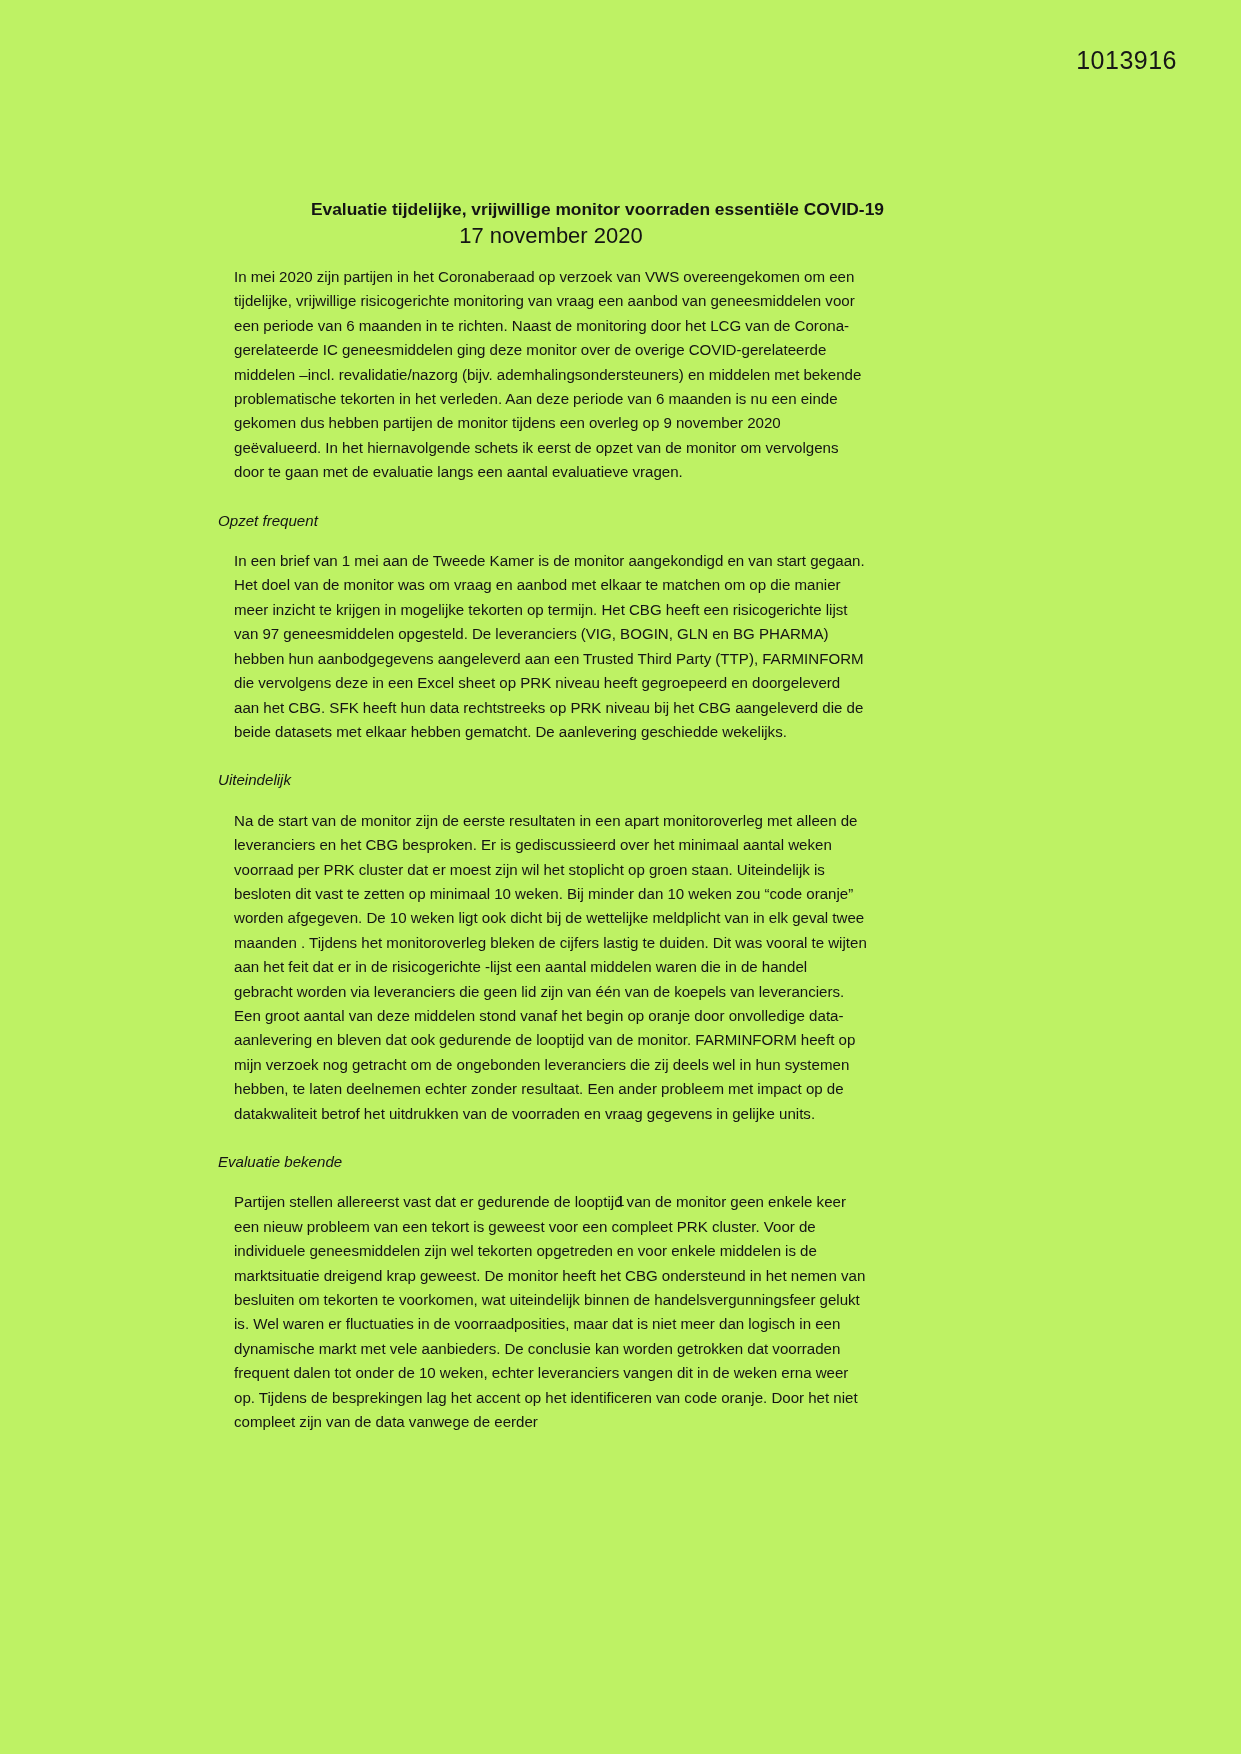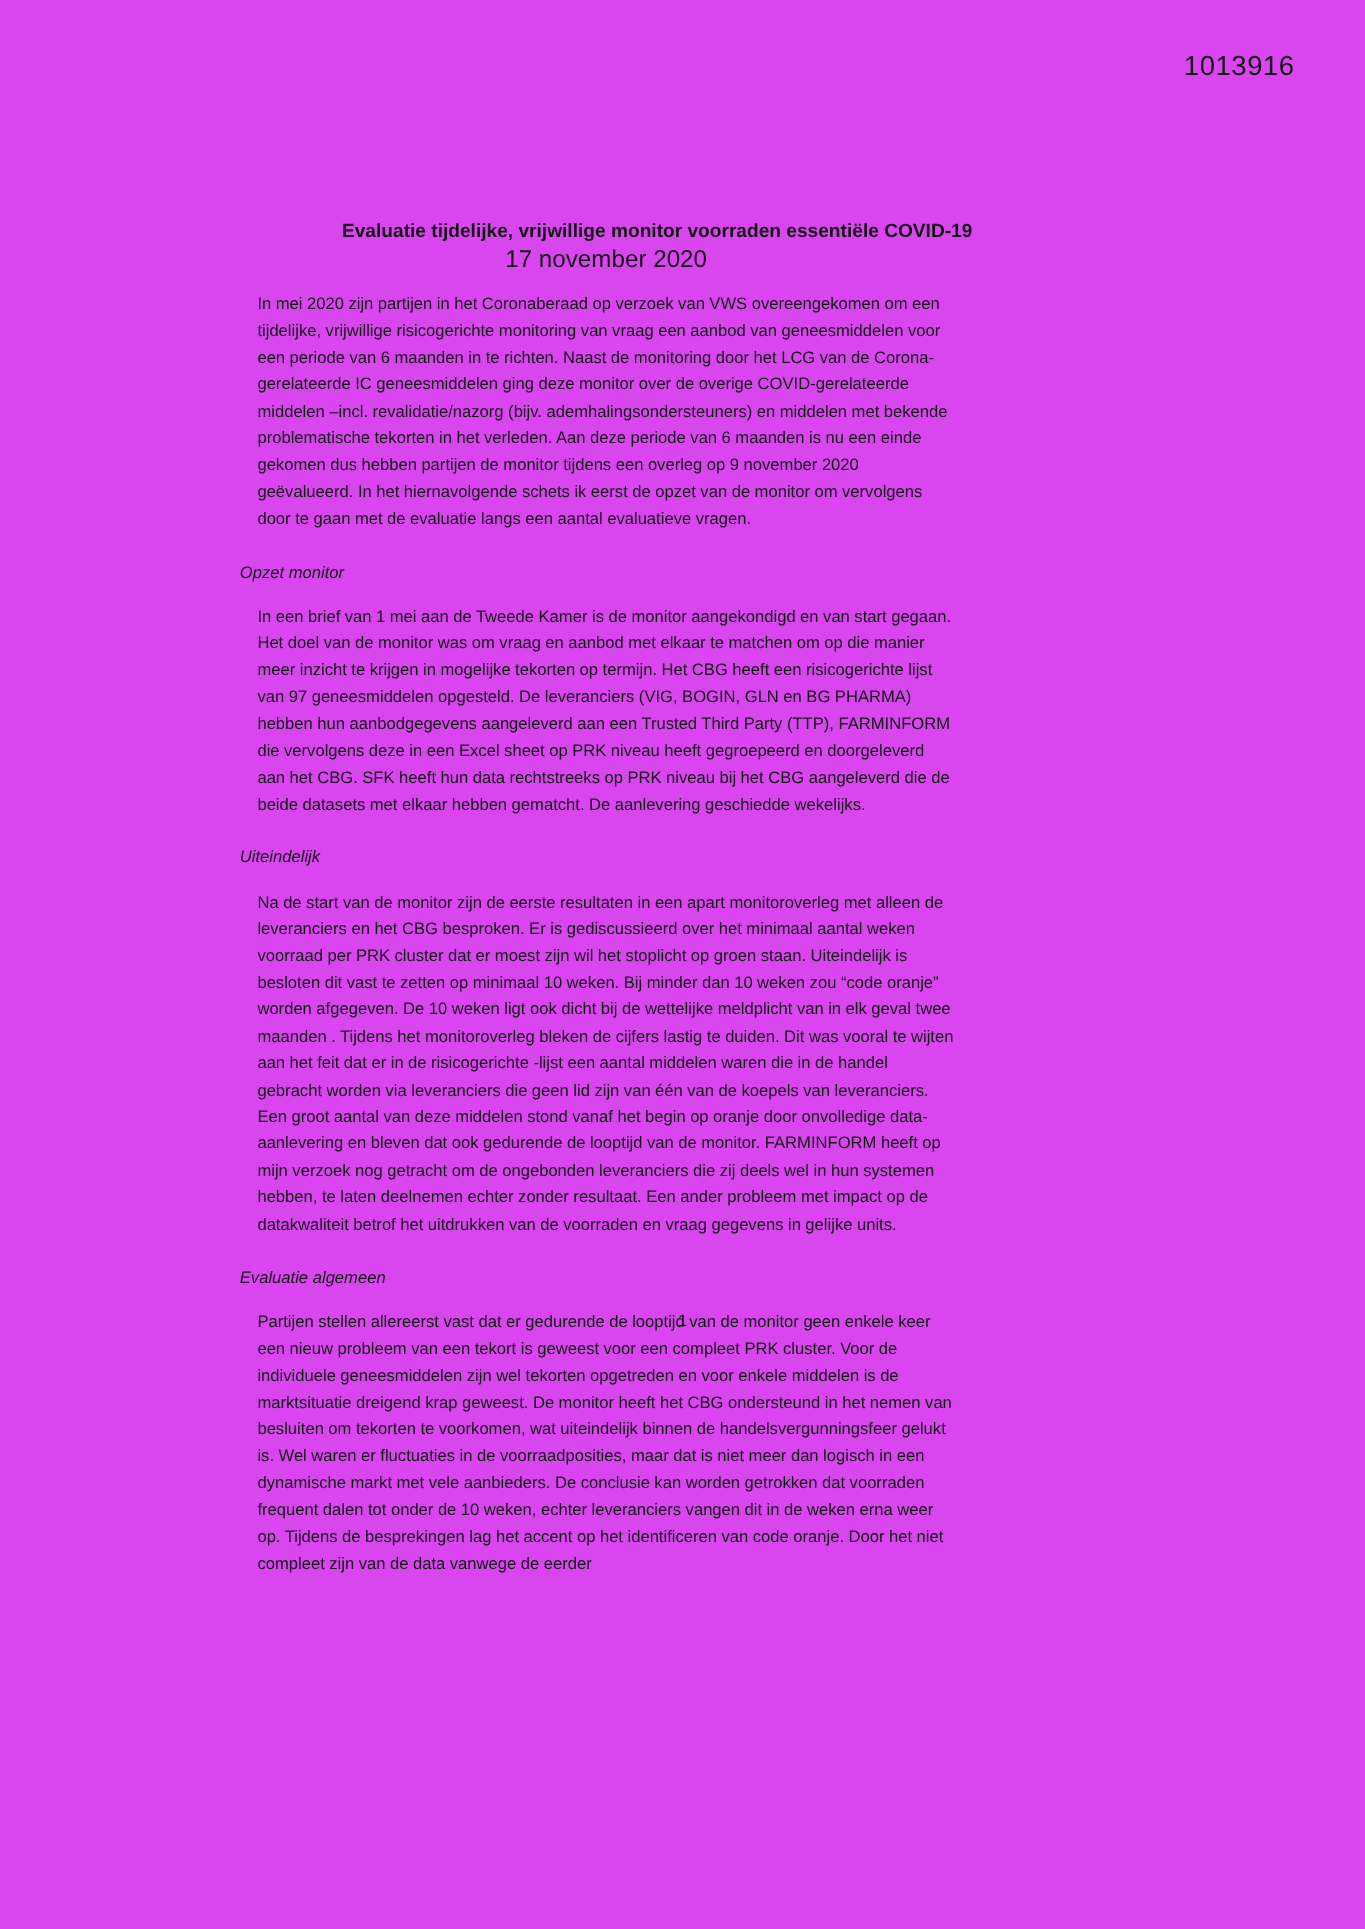--- a/index.html
+++ b/index.html
@@ -11,21 +11,21 @@
     width: 1241px;
     height: 1754px;
     position: relative;
     font-family: "Liberation Sans", sans-serif;
     color: #1b1b1b;
     overflow: hidden;
   }
   .page {
     position: absolute;
     inset: 0;
-    background: #d946ef;
+    background: #bef264;
   }
   
   .doc-number {
     position: absolute;
     top: 46px;
     right: 64px;
     font-size: 25px;
     letter-spacing: 0.5px;
     color: #171717;
     font-family: "Liberation Sans", sans-serif;
@@ -93,31 +93,31 @@
   <div class="content">
 
     <div class="doc-title">Evaluatie tijdelijke, vrijwillige monitor voorraden essentiële COVID-19</div>
     <div class="doc-date">17 november 2020</div>
 
     <div class="section">
       <p class="section-body">In mei 2020 zijn partijen in het Coronaberaad op verzoek van VWS overeengekomen om een tijdelijke, vrijwillige risicogerichte monitoring van vraag een aanbod van geneesmiddelen voor een periode van 6 maanden in te richten. Naast de monitoring door het LCG van de Corona-gerelateerde IC geneesmiddelen ging deze monitor over de overige COVID-gerelateerde middelen –incl. revalidatie/nazorg (bijv. ademhalingsondersteuners) en middelen met bekende problematische tekorten in het verleden. Aan deze periode van 6 maanden is nu een einde gekomen dus hebben partijen de monitor tijdens een overleg op 9 november 2020 geëvalueerd. In het hiernavolgende schets ik eerst de opzet van de monitor om vervolgens door te gaan met de evaluatie langs een aantal evaluatieve vragen.</p>
     </div>
 
     <div class="section">
-      <div class="section-heading">Opzet monitor</div>
+      <div class="section-heading">Opzet frequent</div>
       <p class="section-body">In een brief van 1 mei aan de Tweede Kamer is de monitor aangekondigd en van start gegaan. Het doel van de monitor was om vraag en aanbod met elkaar te matchen om op die manier meer inzicht te krijgen in mogelijke tekorten op termijn. Het CBG heeft een risicogerichte lijst van 97 geneesmiddelen opgesteld. De leveranciers (VIG, BOGIN, GLN en BG PHARMA) hebben hun aanbodgegevens aangeleverd aan een Trusted Third Party (TTP), FARMINFORM die vervolgens deze in een Excel sheet op PRK niveau heeft gegroepeerd en doorgeleverd aan het CBG.  SFK heeft hun data rechtstreeks op PRK niveau bij het CBG aangeleverd die de beide datasets met elkaar hebben gematcht. De aanlevering geschiedde wekelijks.</p>
     </div>
 
     <div class="section">
       <div class="section-heading">Uiteindelijk</div>
       <p class="section-body">Na de start van de monitor zijn de eerste resultaten in een apart monitoroverleg met alleen de leveranciers en het CBG besproken. Er is gediscussieerd over het minimaal aantal weken voorraad per PRK cluster dat er moest zijn wil het stoplicht op groen staan. Uiteindelijk is besloten dit vast te zetten op minimaal 10 weken. Bij minder dan 10 weken zou “code oranje” worden afgegeven. De 10 weken ligt ook dicht bij de wettelijke meldplicht van in elk geval twee maanden . Tijdens het monitoroverleg bleken de cijfers lastig te duiden. Dit was vooral te wijten aan het feit dat er in de risicogerichte -lijst een aantal middelen waren die in de handel gebracht worden via leveranciers die geen lid zijn van één van de koepels van leveranciers. Een groot aantal van deze middelen stond vanaf het begin op oranje door onvolledige data-aanlevering en bleven dat ook gedurende de looptijd van de monitor. FARMINFORM heeft op mijn verzoek nog getracht om de ongebonden leveranciers die zij deels wel in hun systemen hebben, te laten deelnemen echter zonder resultaat. Een ander probleem met impact op de datakwaliteit betrof het uitdrukken van de voorraden en vraag gegevens in gelijke units.</p>
     </div>
 
     <div class="section">
-      <div class="section-heading">Evaluatie algemeen</div>
+      <div class="section-heading">Evaluatie bekende</div>
       <p class="section-body">Partijen stellen allereerst vast dat er gedurende de looptijd van de monitor geen enkele keer een nieuw probleem van een tekort is geweest voor een compleet PRK cluster. Voor de individuele geneesmiddelen zijn wel tekorten opgetreden en voor enkele middelen is de marktsituatie dreigend krap geweest. De monitor heeft het CBG ondersteund in het nemen van besluiten om tekorten te voorkomen, wat uiteindelijk binnen de handelsvergunningsfeer gelukt is. Wel waren er fluctuaties in de voorraadposities, maar dat is niet meer dan logisch in een dynamische markt met vele aanbieders. De conclusie kan worden getrokken dat voorraden frequent dalen tot onder de 10 weken, echter leveranciers vangen dit in de weken erna weer op. Tijdens de besprekingen lag het accent op het identificeren van code oranje. Door het niet compleet zijn van de data vanwege de eerder</p>
     </div>
 
   </div>
 
   <div class="page-number">1</div>
 
 </div>
 
 </body></html>

